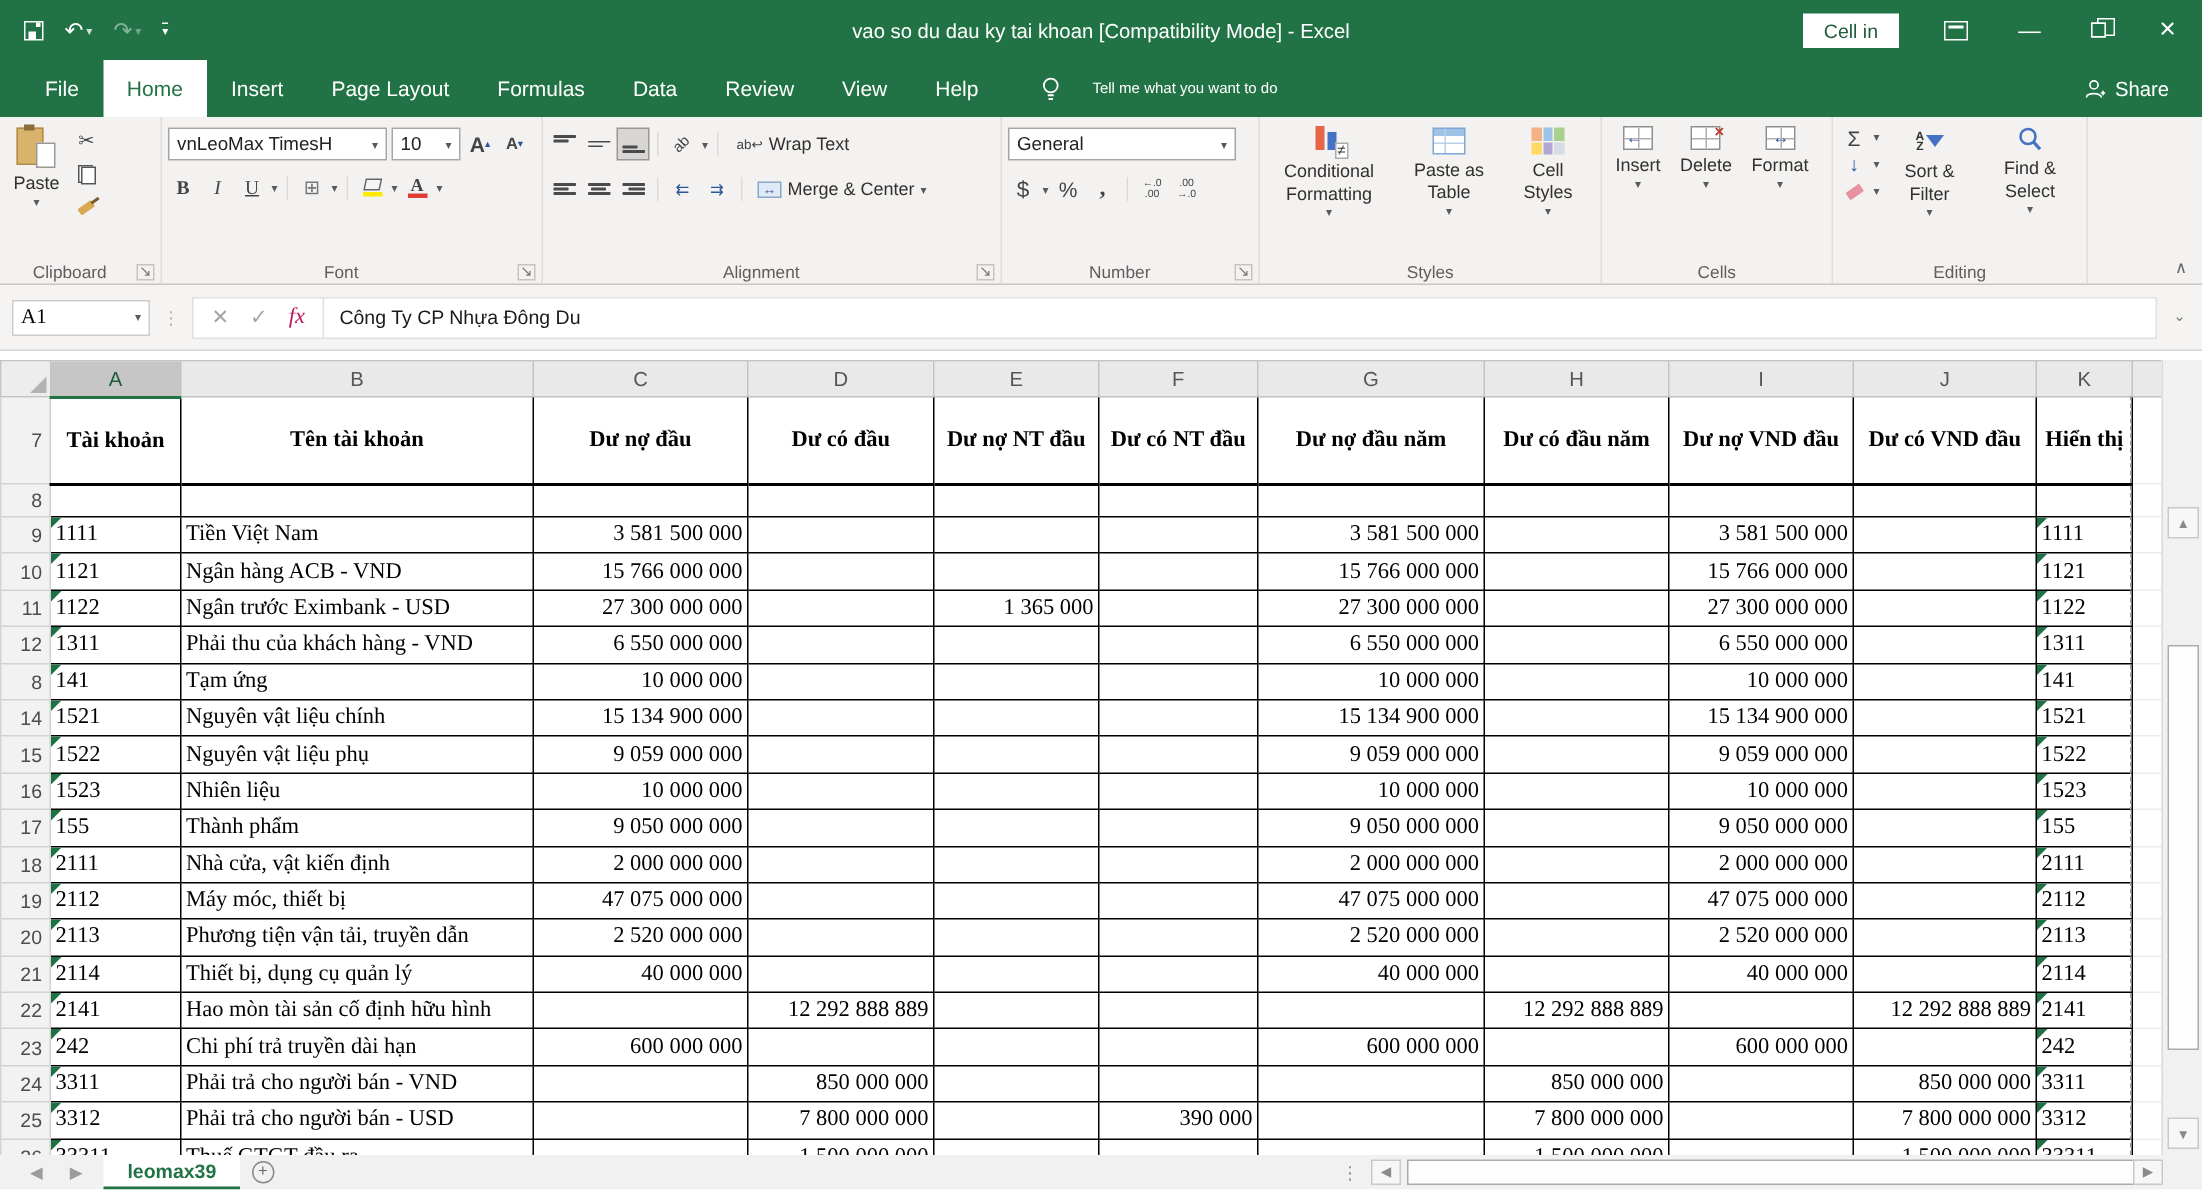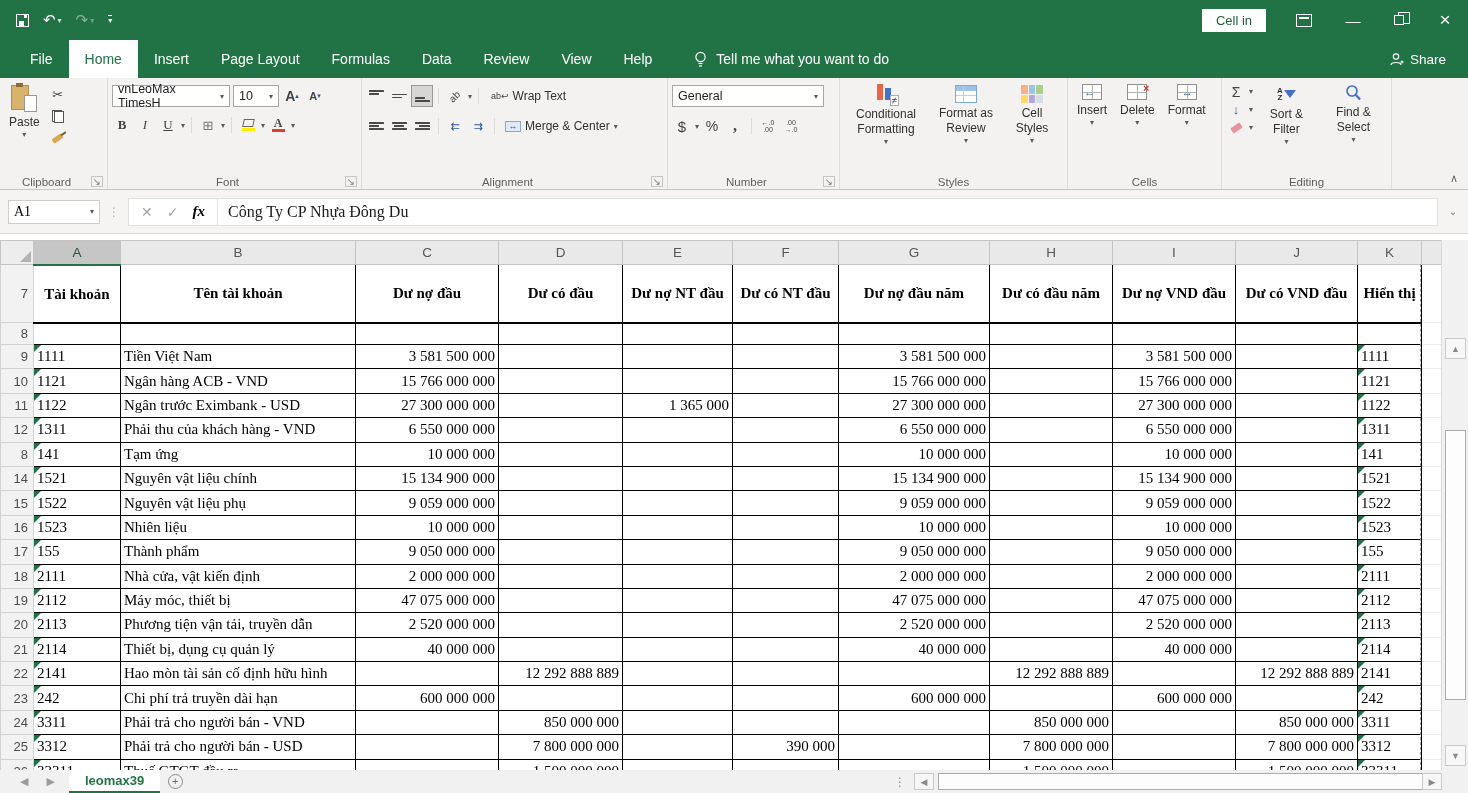--- a/index.html
+++ b/index.html
@@ -28,21 +28,21 @@
   .restore-ic { width:10px; height:10px; border:1.2px solid #fff; position:relative; }
   .restore-ic::before { content:""; position:absolute; top:-4px; left:3px; width:10px; height:10px; border:1.2px solid #fff; }
   .restore-ic::after { content:""; position:absolute; inset:0; background:#217346; outline:1.2px solid #fff; }
 
   
   .menubar { position:absolute; top:40px; left:0; width:1468px; height:38px;
              background:#217346; display:flex; align-items:stretch; color:#fff; }
   .mtabs { display:flex; align-items:stretch; margin-left:14px; }
   .mtab { padding:0 16px; display:flex; align-items:center; font-size:14px; cursor:default; white-space:nowrap; }
   .mtab.active { background:#fff; color:#217346; }
-  .tellme { display:flex; align-items:center; gap:9px; margin-left:26px; font-size:14px; }
+  .tellme { display:flex; align-items:center; gap:21px; margin-left:26px; font-size:10px; }
   .share { margin-left:auto; margin-right:22px; display:flex; align-items:center; gap:6px; font-size:13.5px; }
 
   
   .ribbon { position:absolute; top:78px; left:0; width:1468px; height:112px;
             background:#f3f2f1; border-bottom:1px solid #c8c6c4; display:flex; }
   .rgroup { position:relative; border-right:1px solid #e0dedc; padding:3px 4px 17px 4px; flex:0 0 auto; }
   .glabel { position:absolute; bottom:1px; left:0; right:14px; text-align:center;
             font-size:11.5px; color:#605e5c; white-space:nowrap; }
   .glabel.full { right:0; }
   .launcher { position:absolute; bottom:2px; right:4px; font-size:10px; color:#7c7a78;
@@ -128,25 +128,25 @@
 
   
   .fbar { position:absolute; top:190px; left:0; width:1468px; height:44px; background:#f5f4f3;
           border-bottom:1px solid #d8d6d4; display:flex; align-items:center; }
   .namebox { width:92px; height:24px; background:#fff; border:1px solid #cfcdcb; margin-left:8px;
              display:flex; align-items:center; justify-content:space-between; padding:0 5px;
              font-family:"Liberation Serif",serif; font-size:14px; }
   .fdots { color:#b5b3b1; font-size:12px; margin:0 8px; }
   .fbtns { display:flex; align-items:center; gap:14px; background:#fff; border:1px solid #e2e0de;
            height:28px; padding:0 12px; }
-  .fx { font-style:italic; font-family:"Liberation Serif",serif; font-size:15px; color:#000000;font-weight:bold; }
+  .fx { font-style:italic; font-family:"Liberation Serif",serif; font-size:15px; color:#be185d; }
   .fcancel { color:#a6a4a2; font-size:14px; } .fcheck { color:#a6a4a2; font-size:14px; }
   .finput { flex:1; height:28px; background:#fff; border:1px solid #e2e0de; border-left:none;
-            display:flex; align-items:center; padding:0 10px; font-family:Liberation Serif, serif;
-            font-size:16px; color:#1a1a1a; }
+            display:flex; align-items:center; padding:0 10px; font-family:Liberation Sans, sans-serif;
+            font-size:13px; color:#1a1a1a; }
   .fexpand { width:30px; text-align:center; color:#777; font-size:10px; }
 
   
   .gridwrap { position:absolute; top:240px; left:0; width:1441px; height:530px; overflow:hidden; background:#fff; }
   table.sheet { border-collapse:collapse; table-layout:fixed; width:1441px;
                 font-family:"Liberation Serif","DejaVu Serif",serif; }
   .ch { height:24px; background:#e9e9e9; border:1px solid #c4c4c4; font-family:"Liberation Sans",sans-serif;
         font-size:13.5px; font-weight:400; color:#565656; text-align:center; padding:0; cursor:default; }
   .ch.sel { background:#c6c6c6; border-bottom:2px solid #217346; color:#205c3b; }
   .ch.stub { border-right:none; }
@@ -208,20 +208,21 @@
           <span class="qcaret">▾</span>
         </span>
       <span class="qbtn dim">
           <span>↷</span>
           <span class="qcaret">▾</span>
         </span>
       <span class="qbtn">
           <span class="qat-more">▾</span>
         </span>
     </div>
+    <div class="wintitle">vao so du dau ky tai khoan  [Compatibility Mode] -  Excel</div>
     <div class="tb-right">
       <span class="signin">Cell in</span>
       <span class="winbtn">
           <span class="ribopt"></span>
         </span>
       <span class="winbtn">—</span>
       <span class="winbtn">
           <span class="restore-ic"></span>
         </span>
       <span class="winbtn" style="font-size:19px">×</span>
@@ -280,21 +281,21 @@
               <span class="painter"></span>
             </span>
         </div>
       </div>
       <span class="glabel">Clipboard</span>
       <span class="launcher">↘</span>
     </div>
 
     <div class="rgroup" style="width:254px">
       <div class="rrow" style="margin-top:4px">
-        <div class="combo" style="width:118px">
+        <div class="combo" style="width:146px">
           <span>vnLeoMax TimesH</span>
           <span class="caret">▾</span>
         </div>
         <div class="combo" style="width:46px">
           <span>10</span>
           <span class="caret">▾</span>
         </div>
         <span class="smbtn">
             <span class="growA">A</span>
             <span class="tinycaret">▴</span>
@@ -431,21 +432,21 @@
           <span class="cfic">
               <span class="b1"></span>
               <span class="b2"></span>
               <span class="ne">≠</span>
             </span>
           <span class="cap">Conditional Formatting</span>
           <span class="caret">▾</span>
         </div>
         <div class="bigbtn" style="width:70px">
           <span class="ftic"></span>
-          <span class="cap">Format as Review</span>
+          <span class="cap">Paste as Table</span>
           <span class="caret">▾</span>
         </div>
         <div class="bigbtn" style="width:56px">
           <span class="csic">
               <i></i>
               <i></i>
               <i></i>
               <i></i>
               <i></i>
               <i></i>

